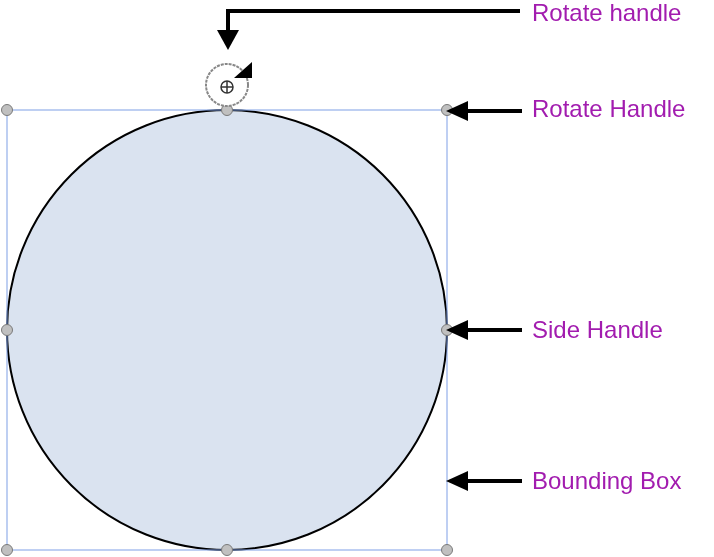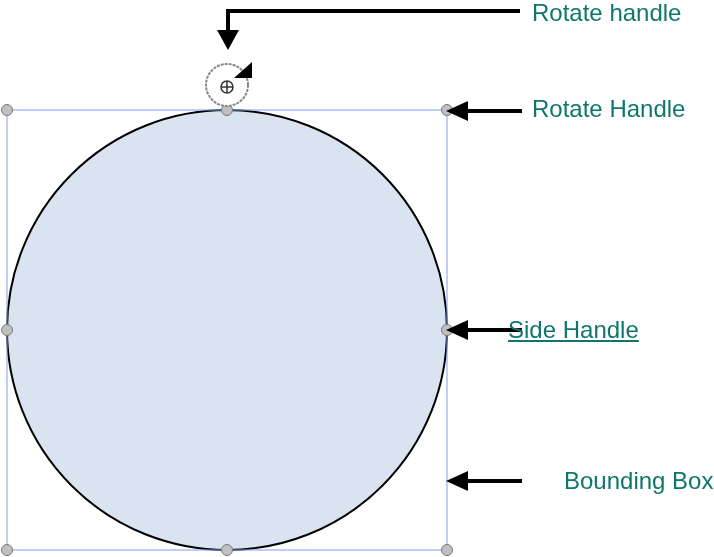--- a/index.html
+++ b/index.html
@@ -1,19 +1,19 @@
 <!DOCTYPE html>
 <html><head>
 <meta charset="utf-8">
 <style>
   html, body { margin: 0; padding: 0; background: #ffffff; }
   body { width: 714px; height: 557px; position: relative; overflow: hidden;
          font-family: "Liberation Sans", sans-serif; }
   svg { position: absolute; left: 0; top: 0; }
-  .label { position: absolute; font-size: 24px; color: #0f766e; white-space: nowrap; line-height: 1; }
+  .label { position: absolute; font-size: 24px; color: #a21caf; white-space: nowrap; line-height: 1; }
 </style>
 </head>
 <body>
 
 <svg width="714" height="557" viewBox="0 0 714 557">
 
   <circle cx="227" cy="330" r="220" fill="#dae3f0" stroke="#000" stroke-width="2"></circle>
 
   <rect x="7" y="110" width="440" height="440" fill="none" stroke="#7f9fe6" stroke-width="1"></rect>
 
@@ -49,14 +49,14 @@
     <polygon points="446,330 468,320 468,340" fill="#000"></polygon>
   </g>
   <g>
     <line x1="522" y1="481" x2="464" y2="481" stroke="#000" stroke-width="4"></line>
     <polygon points="446,481 468,471 468,491" fill="#000"></polygon>
   </g>
 </svg>
 
 <div class="label" style="left:532px; top:1px;">Rotate handle</div>
 <div class="label" style="left:532px; top:97px;">Rotate Handle</div>
-<div class="label" style="left:508px; top:318px;text-decoration:underline;">Side Handle</div>
-<div class="label" style="left:564px; top:469px;">Bounding Box</div>
+<div class="label" style="left:532px; top:318px;">Side Handle</div>
+<div class="label" style="left:532px; top:469px;">Bounding Box</div>
 
 </body></html>

